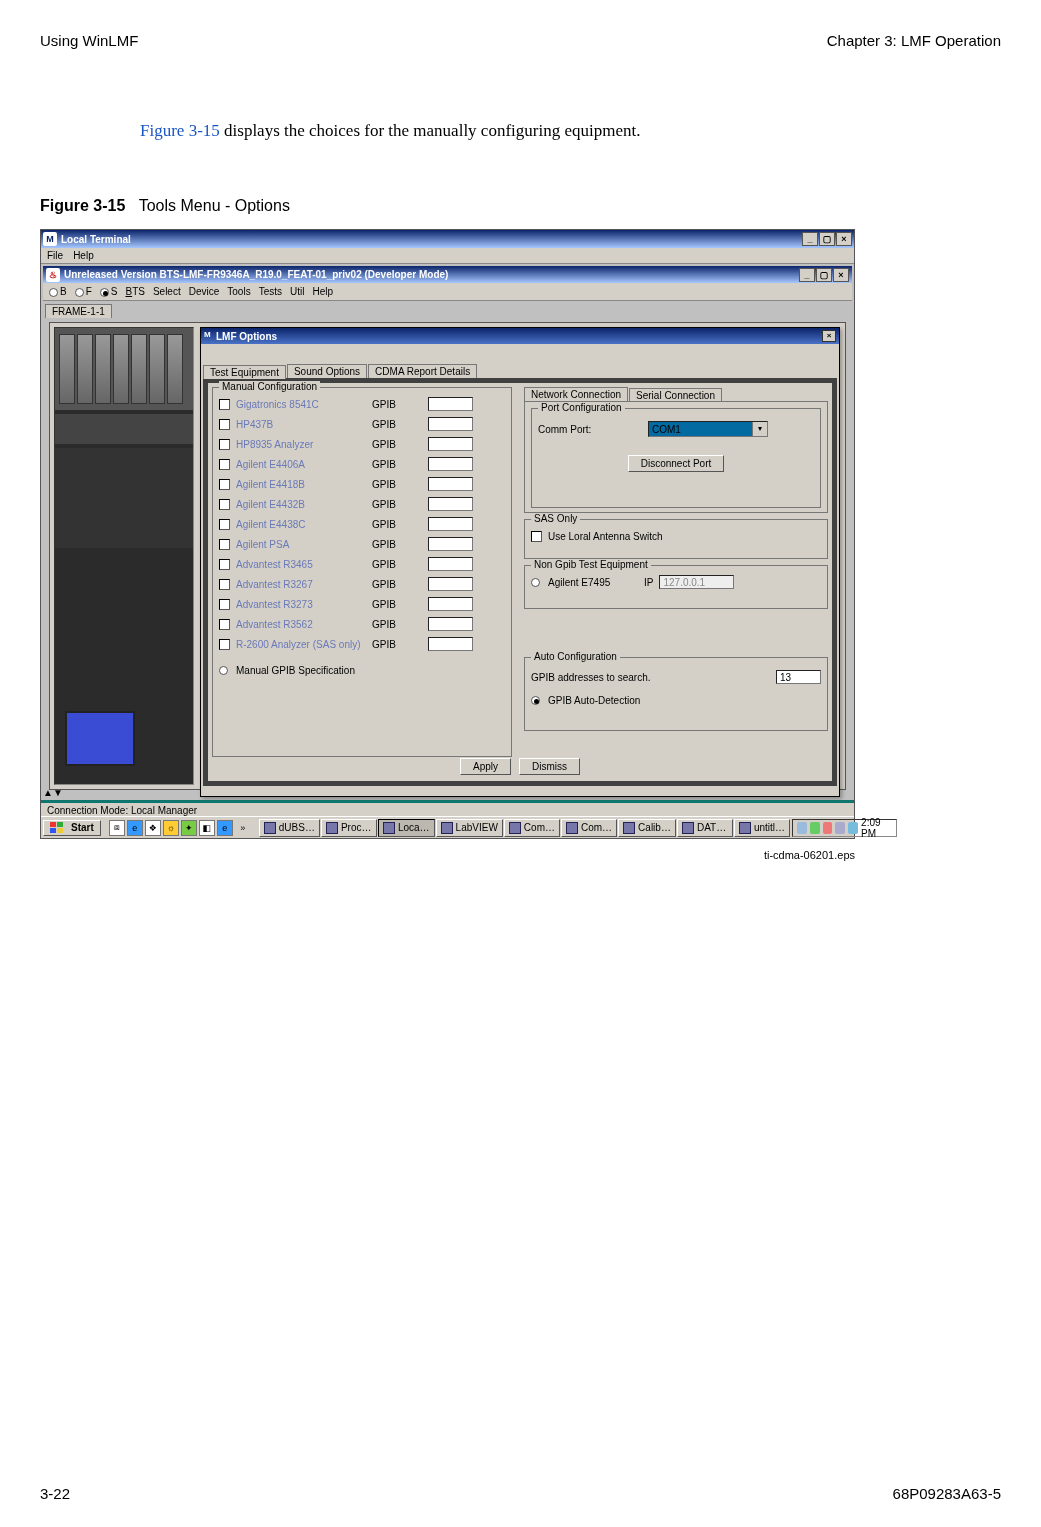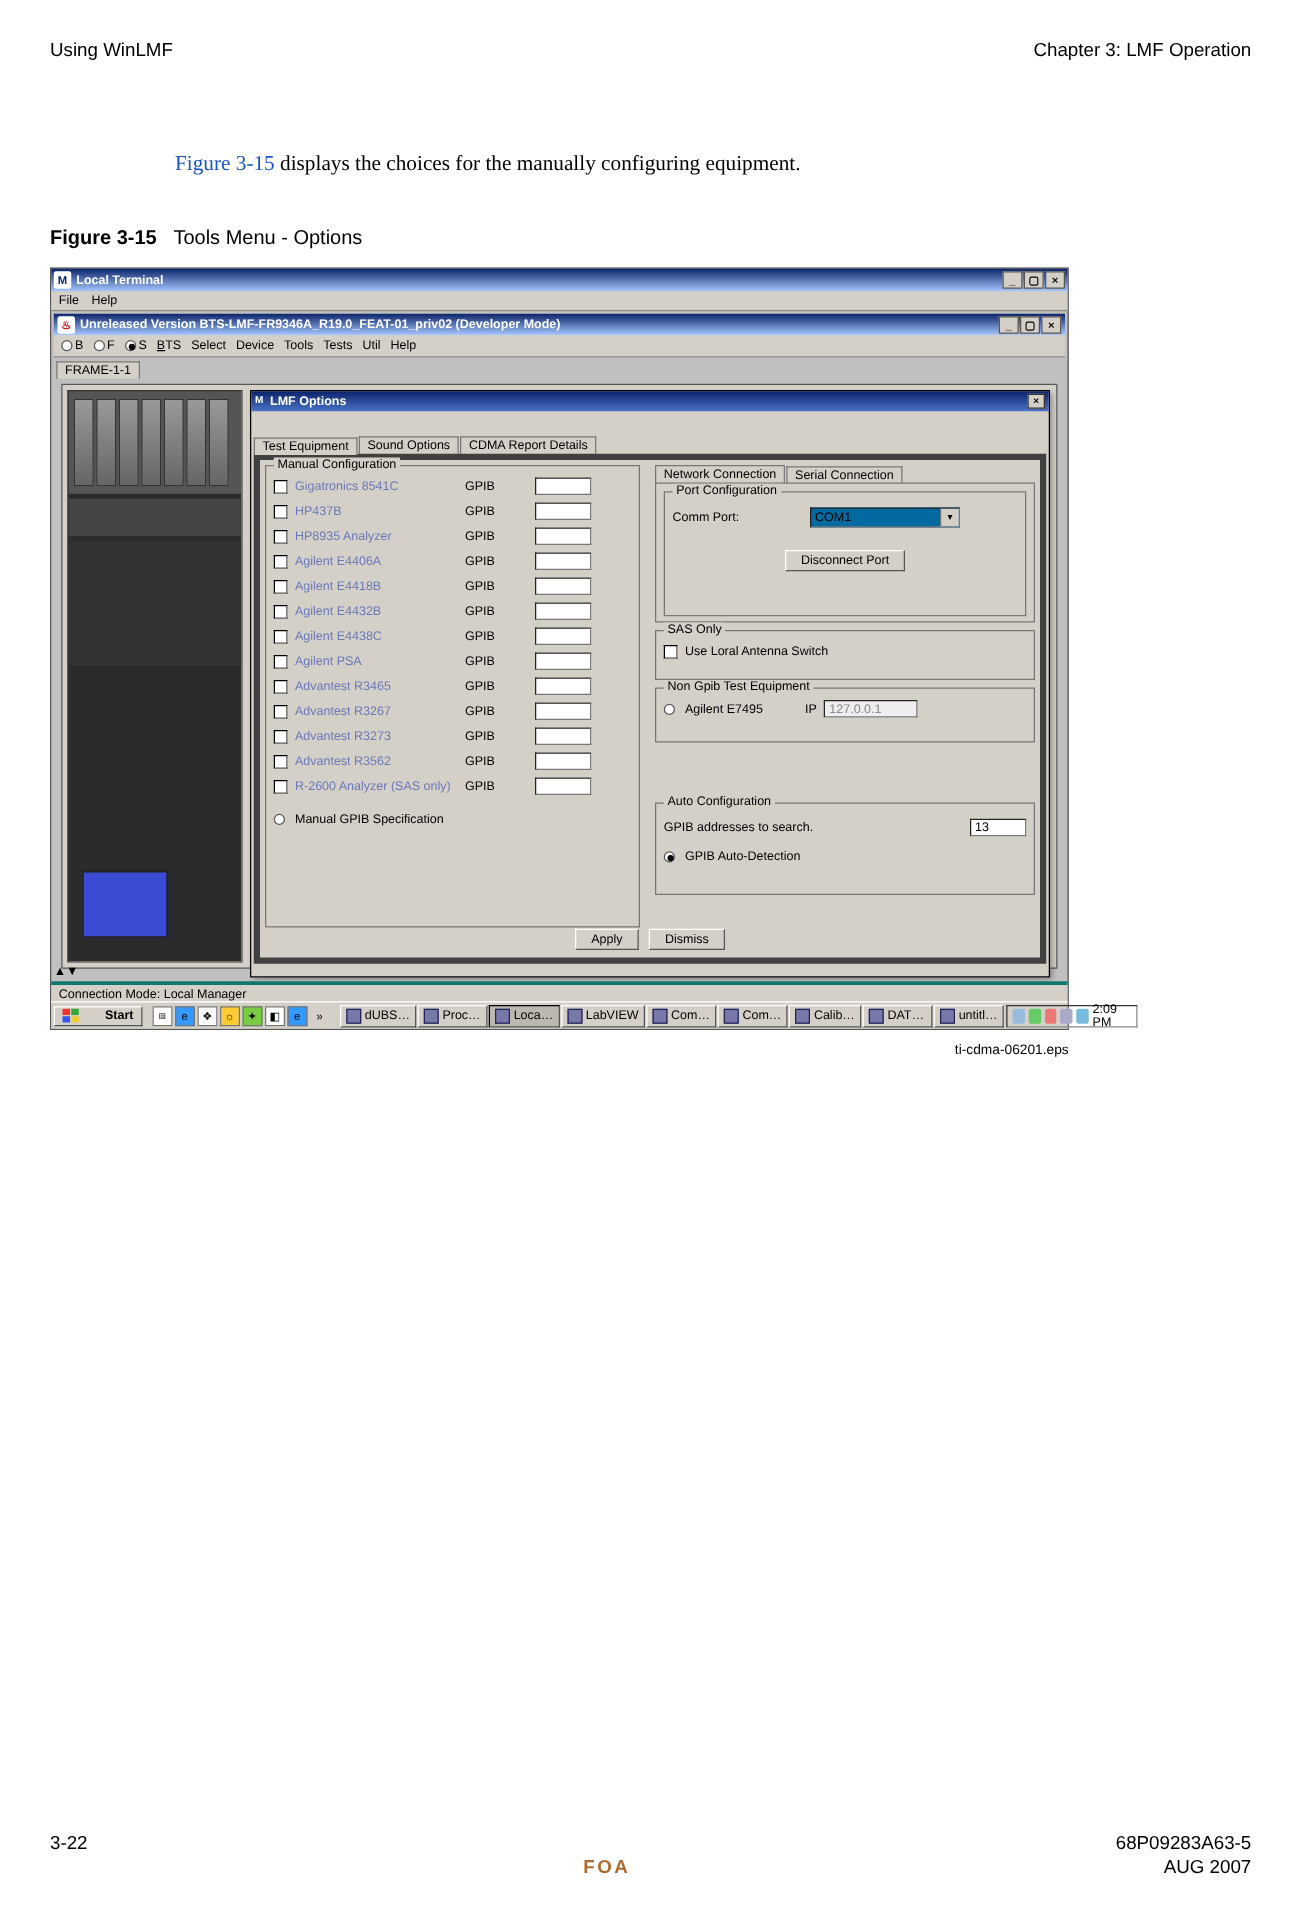--- a/index.html
+++ b/index.html
@@ -21,21 +21,21 @@
   .header {
     display: flex;
     justify-content: space-between;
     font-size: 15px;
     font-family: Verdana, Arial, sans-serif;
     margin-bottom: 72px;
   }
   .body-text {
     font-size: 17px;
     margin-left: 100px;
-    margin-bottom: 41px;
+    margin-bottom: 56px;
   }
   .fig-ref { color: #1a56c4; }
   .figure-caption {
     font-family: Verdana, Arial, sans-serif;
     font-size: 16px;
     margin-bottom: 14px;
   }
   .figure-caption b { font-weight: bold; }
 
   
@@ -236,21 +236,21 @@
   }
   .arrows{position:absolute;left:2px;bottom:40px;font-size:10px;}
 
   
   .taskbar{
     position:absolute;left:0;right:0;bottom:0;height:22px;
     background:#d4d0c8;border-top:1px solid #fff;
     display:flex;align-items:center;gap:2px;padding:0 2px;font-size:10px;
   }
   .start-btn{
-    display:flex;align-items:center;gap:20px;
+    display:flex;align-items:center;gap:7px;
     border:1px solid #555;border-top-color:#fff;border-left-color:#fff;
     padding:1px 6px;font-weight:bold;background:#d4d0c8;
   }
   .win-flag{width:14px;height:12px;display:inline-block;
     background:
       linear-gradient(#e33,#e33) 0 0/6px 5px no-repeat,
       linear-gradient(#3a3,#3a3) 7px 0/6px 5px no-repeat,
       linear-gradient(#35e,#35e) 0 6px/6px 5px no-repeat,
       linear-gradient(#ec3,#ec3) 7px 6px/6px 5px no-repeat;
   }
@@ -593,19 +593,14 @@
     </div>
   </div>
 
   <div class="eps-caption">ti-cdma-06201.eps</div>
 
   <div class="doc-footer">
     <div class="row1">
       <span>3-22</span>
       <span>68P09283A63-5</span>
     </div>
-    <div class="row2">
-      <span></span>
-      <span class="foa">FOA</span>
-      <span>AUG 2007</span>
-    </div>
   </div>
 </div>
 
 </body></html>

